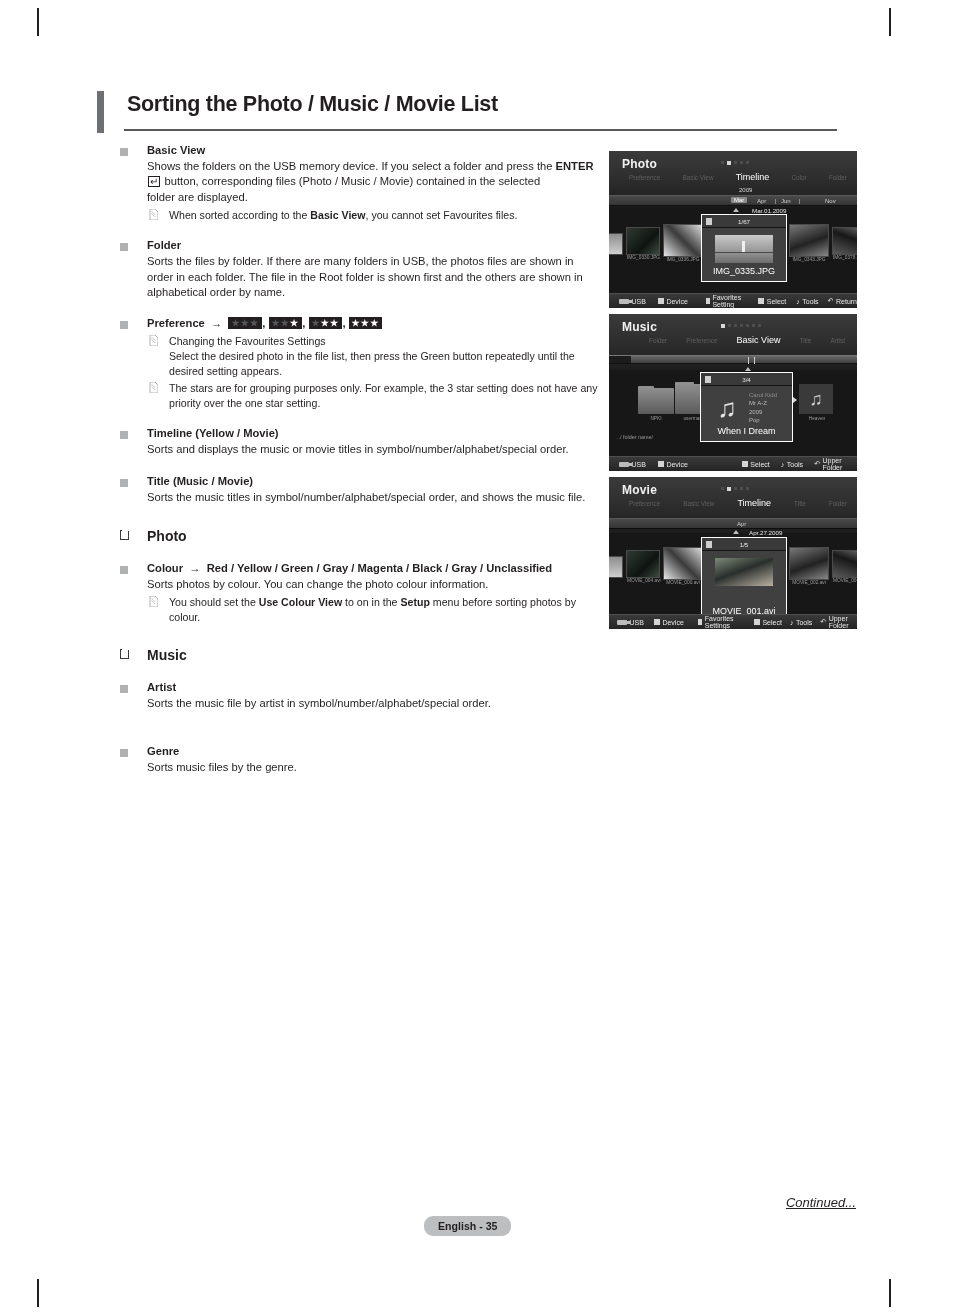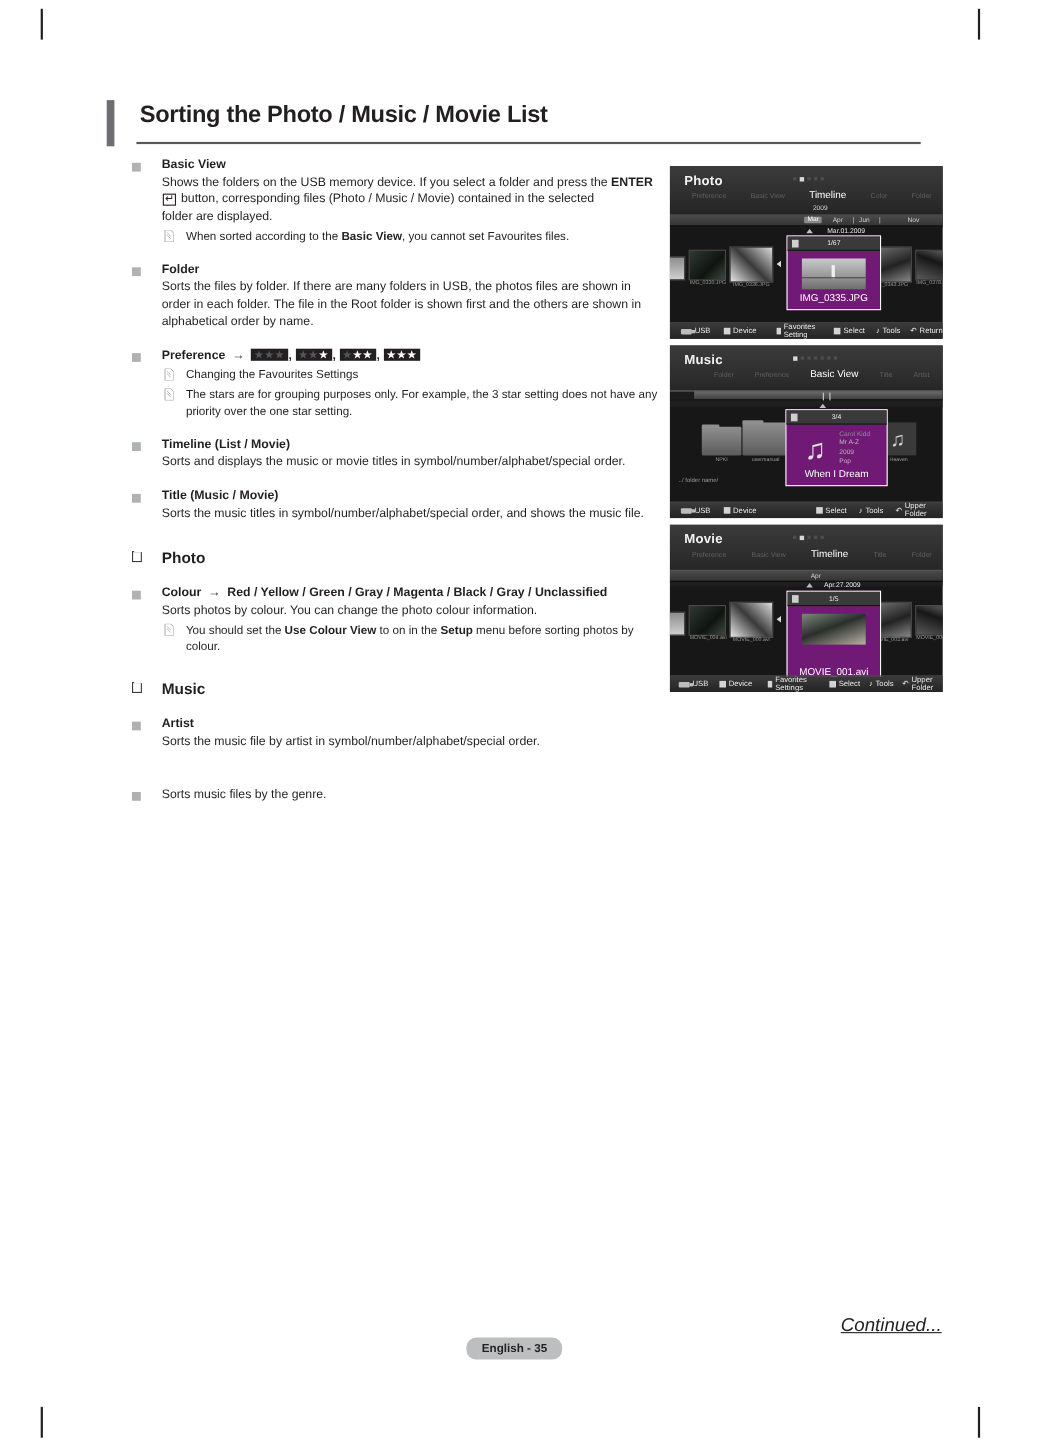--- a/index.html
+++ b/index.html
@@ -156,21 +156,21 @@
   .ph-e { background: linear-gradient(0deg,#cfcfcf,#8d8d8d); }
 
   .arrow-l, .arrow-r {
     position: absolute; width: 0; height: 0;
     border-top: 3.5px solid transparent; border-bottom: 3.5px solid transparent;
   }
   .arrow-l { border-right: 4.5px solid #d9d9d9; }
   .arrow-r { border-left: 4.5px solid #d9d9d9; }
 
   .focus {
-    position: absolute; border: 1.6px solid #ffffff; background: #701a75; margin-left: 14px;
+    position: absolute; border: 1.6px solid #ffffff; background: #404040;
   }
   .focus-head {
     position: absolute; left:0; right:0; top:0; height: 13px;
     background: #3a3a3a; border-bottom:1px solid #141414;
   }
   .focus-head .cnt {
     position: absolute; right: 0; left:0; text-align:center; top: 3px;
     font-size: 6.2px; color: #e8e8e8;
   }
   .focus-head .ic {
@@ -208,21 +208,21 @@
   .sw.gray { background: #d4d4d4; }
   .sw.usb {
     width: 10px; height: 5px; background: #bcbcbc; border-radius: 1px;
     position: relative;
   }
   .sw.usb::after{content:"";position:absolute;right:-3px;top:1px;width:3px;height:3px;background:#bcbcbc;}
 
   
   .continued {
     position: absolute; right: 98px; top: 1195px;
-    font-size: 17px; font-style: italic; text-decoration: underline;
+    font-size: 13px; font-style: italic; text-decoration: underline;
     color: #231f20;
   }
   .pagebadge {
     position: absolute; left: 424px; top: 1216px;
     background: #bcbec0; color: #231f20; font-size: 10.6px; font-weight: bold;
     padding: 4px 14px; border-radius: 9px;
   }
   .printline {
     position: absolute; left: 0; right: 0; top: 1283px; height: 28px;
   }
@@ -288,39 +288,40 @@
           </span>
         </h3>
         <div class="note">
           <span class="note-icon">
             <svg width="9" height="11" viewBox="0 0 9 11">
                 <path d="M1 0h5l3 3v8H1z" fill="none" stroke="#a7a9ac" stroke-width="0.9"></path>
                 <path d="M2.6 2.2l3.6 3.6M2.6 4.4l3.6 3.6" stroke="#a7a9ac" stroke-width="0.7"></path>
               </svg>
           </span>
           <span>Changing the Favourites Settings</span><br>
+          <span>Select the desired photo in the file list, then press the Green button repeatedly until the desired setting appears.</span>
         </div>
         <div class="note">
           <span class="note-icon">
             <svg width="9" height="11" viewBox="0 0 9 11">
                 <path d="M1 0h5l3 3v8H1z" fill="none" stroke="#a7a9ac" stroke-width="0.9"></path>
                 <path d="M2.6 2.2l3.6 3.6M2.6 4.4l3.6 3.6" stroke="#a7a9ac" stroke-width="0.7"></path>
               </svg>
           </span>
           <span>The stars are for grouping purposes only. For example, the 3 star setting does not have any priority over the one star setting.</span>
         </div>
       </div>
     </div>
 
     <div class="gap-m"></div>
 
     <div class="blk">
       <div class="bullet-sq"></div>
       <div class="blk-body">
-        <h3 class="sub">Timeline (List / Movie)</h3>
+        <h3 class="sub">Timeline (Yellow / Movie)</h3>
         <p class="txt">Sorts and displays the music or movie titles in symbol/number/alphabet/special order.</p>
       </div>
     </div>
 
     <div class="gap-m"></div>
 
     <div class="blk">
       <div class="bullet-sq"></div>
       <div class="blk-body">
         <h3 class="sub">Title (Music / Movie)</h3>
@@ -380,20 +381,21 @@
     </div>
 
     <div class="gap-m"></div>
 
 
     <div class="gap-m"></div>
 
     <div class="blk">
       <div class="bullet-sq"></div>
       <div class="blk-body">
+        <h3 class="sub">Genre</h3>
         <p class="txt">Sorts music files by the genre.</p>
       </div>
     </div>
 
   </div>
 
   <div class="tv" id="tv-photo">
     <div class="tv-grad"></div>
     <div class="tv-title">Photo</div>
     <div class="dots" style="left:112px;">

